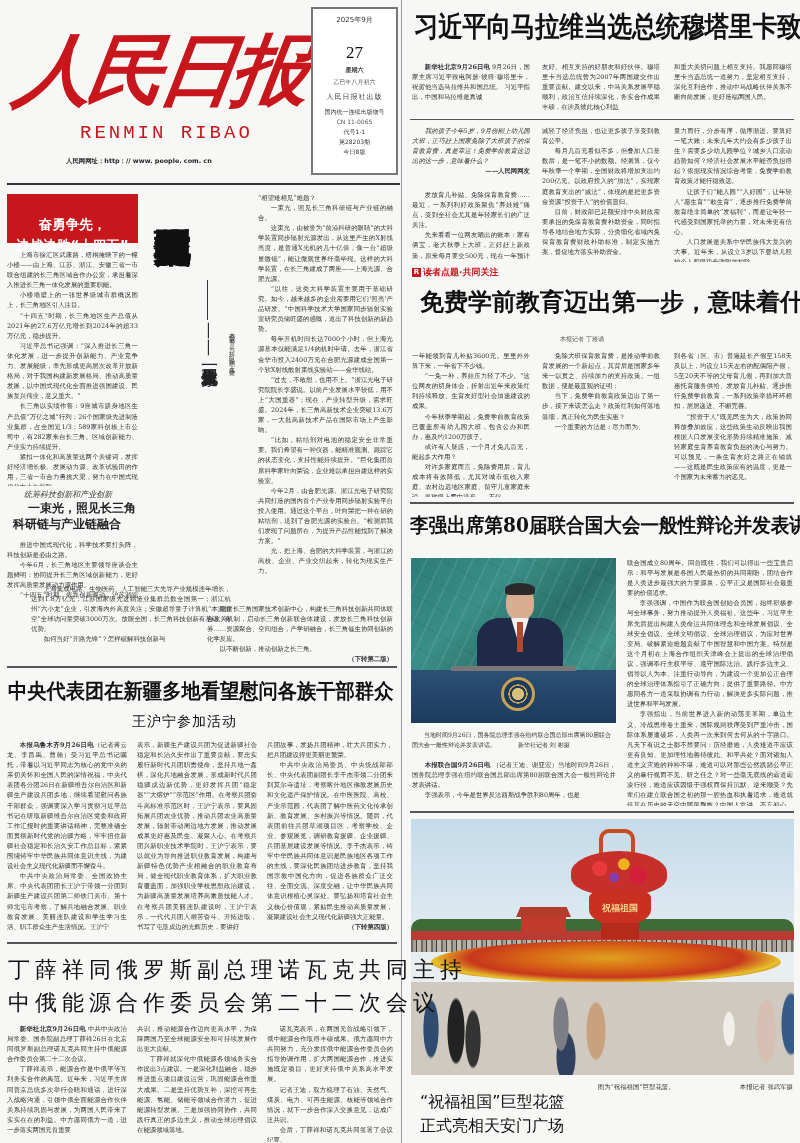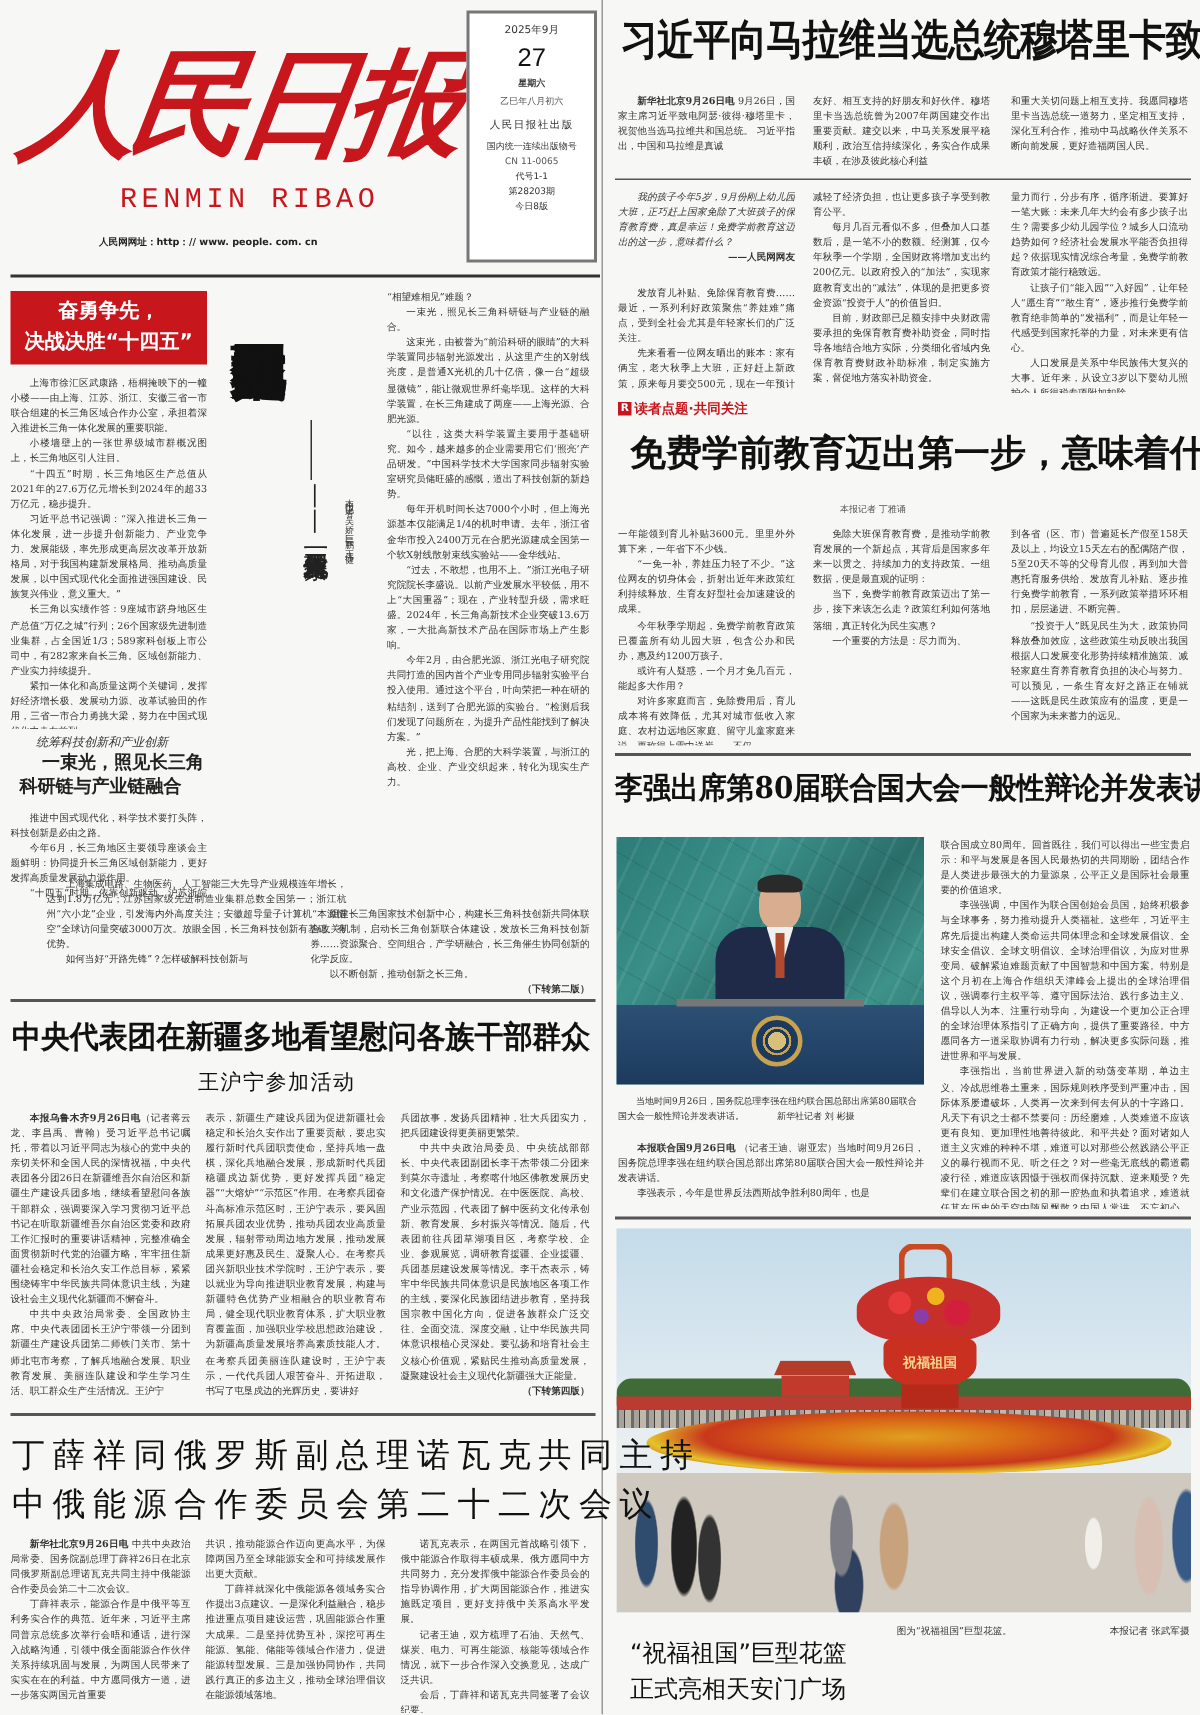--- a/index.html
+++ b/index.html
@@ -21,21 +21,21 @@
 <body>
 
 <div class="abs" data-name="masthead" style="left:0;top:0;width:400px;height:185px;">
   <div class="abs masthead-title" data-name="masthead-title" style="left:16px;top:20px;width:300px;">人民日报</div>
   <div class="abs masthead-sub" data-name="masthead-romanized" style="left:80px;top:122px;">RENMIN RIBAO</div>
   <div class="abs" data-name="website-url" style="left:66px;top:157px;font-size:6.4px;color:#222;font-weight:bold;">人民网网址：http：// www. people. com. cn</div>
 </div>
 
 <div class="abs datebox" data-name="date-box" style="left:311px;top:7px;width:87px;height:168px;">
   <div data-name="date-year-month" style="font-size:7px;font-weight:normal;">2025年9月</div>
-  <div data-name="date-day" style="font-size:17px;line-height:24px;font-family:Liberation Sans, sans-serif;color:#111;margin-top:2px;">27</div>
+  <div data-name="date-day" style="font-size:17px;line-height:24px;font-family:Liberation Serif, serif;color:#111;margin-top:16px;">27</div>
   <div data-name="date-weekday" style="font-weight:bold;">星期六</div>
   <div data-name="date-lunar" style="color:#555;margin-top:2px;">乙巳年八月初六</div>
   <div data-name="publisher" style="font-family:'DejaVu Serif',serif;font-size:7px;margin-top:5px;letter-spacing:1px;">人民日报社出版</div>
   <div data-name="registration" style="margin-top:5px;">国内统一连续出版物号</div>
   <div data-name="cn-number" style="color:#555;">CN 11-0065</div>
   <div data-name="postal-code">代号1-1</div>
   <div data-name="issue-number">第28203期</div>
   <div data-name="page-count">今日8版</div>
 </div>
 
@@ -168,21 +168,21 @@
   <div class="hl" style="font-size:16px;font-weight:normal;line-height:24px;">“祝福祖国”巨型花篮</div>
   <div class="hl" style="font-size:16px;font-weight:normal;line-height:24px;">正式亮相天安门广场</div>
 </div>
 <div class="abs body-text" data-name="flower-basket-body" style="left:573px;top:1082px;width:220px;">
   <div style="display:flex;justify-content:space-between;">
     <span data-name="flower-basket-caption" style="padding-left:12px;">图为“祝福祖国”巨型花篮。</span>
     <span data-name="flower-basket-credit">本报记者  张武军摄</span>
   </div>
 </div>
 
-<div class="abs" data-name="campaign-banner" style="left:7px;top:194px;width:131px;height:49px;background:#c8161d;text-align:center;color:#fff;font-weight:bold;font-size:13.5px;line-height:21px;padding-top:3px;">
+<div class="abs" data-name="campaign-banner" style="left:7px;top:194px;width:131px;height:49px;background:#c8161d;text-align:center;color:#fff;font-weight:bold;font-size:13.5px;line-height:21px;padding-top:20px;">
   <div>奋勇争先，</div>
   <div>决战决胜“十四五”</div>
 </div>
 
 <div class="abs body-text" data-name="yangtze-col1" style="left:7px;top:250px;width:131px;">
   <p>上海市徐汇区武康路，梧桐掩映下的一幢小楼——由上海、江苏、浙江、安徽三省一市联合组建的长三角区域合作办公室，承担着深入推进长三角一体化发展的重要职能。</p>
   <p>小楼墙壁上的一张世界级城市群概况图上，长三角地区引人注目。</p>
   <p>“十四五”时期，长三角地区生产总值从2021年的27.6万亿元增长到2024年的超33万亿元，稳步提升。</p>
   <p>习近平总书记强调：“深入推进长三角一体化发展，进一步提升创新能力、产业竞争力、发展能级，率先形成更高层次改革开放新格局，对于我国构建新发展格局、推动高质量发展，以中国式现代化全面推进强国建设、民族复兴伟业，意义重大。”</p>
   <p>长三角以实绩作答：9座城市跻身地区生产总值“万亿之城”行列；26个国家级先进制造业集群，占全国近1/3；589家科创板上市公司中，有282家来自长三角。区域创新能力、产业实力持续提升。</p>
@@ -208,20 +208,21 @@
 <div class="abs vcol" data-name="subheadline-yangtze" style="left:200px;top:322px;font-size:17px;font-family:'DejaVu Serif',serif;color:#222;line-height:20px;">——长三角一体化发展观察</div>
 <div class="abs vcol" data-name="byline-yangtze" style="left:228px;top:328px;font-size:6px;font-family:'DejaVu Serif',serif;color:#333;line-height:9px;letter-spacing:2px;height:140px;">本报记者  吴 娇  巨云鹏  王伟健</div>
 
 <div class="abs body-text" data-name="yangtze-col3" style="left:258px;top:193px;width:135px;">
   <p style="text-indent:0;">“相望难相见”难题？</p>
   <p>一束光，照见长三角科研链与产业链的融合。</p>
   <p>这束光，由被誉为“前沿科研的眼睛”的大科学装置同步辐射光源发出，从这里产生的X射线亮度，是普通X光机的几十亿倍，像一台“超级显微镜”，能让微观世界纤毫毕现。这样的大科学装置，在长三角建成了两座——上海光源、合肥光源。</p>
   <p>“以往，这类大科学装置主要用于基础研究。如今，越来越多的企业需要用它们‘照亮’产品研发。”中国科学技术大学国家同步辐射实验室研究员储旺盛的感慨，道出了科技创新的新趋势。</p>
   <p>每年开机时间长达7000个小时，但上海光源基本仅能满足1/4的机时申请。去年，浙江省金华市投入2400万元在合肥光源建成全国第一个软X射线散射束线实验站——金华线站。</p>
   <p>“过去，不敢想，也用不上。”浙江光电子研究院院长李盛说。以前产业发展水平较低，用不上“大国重器”；现在，产业转型升级，需求旺盛。2024年，长三角高新技术企业突破13.6万家，一大批高新技术产品在国际市场上产生影响。</p>
+  <p>“比如，粘结剂对电池的稳定安全非常重要。我们希望有一种仪器，能精准观测、跟踪它的状态变化，支持性能持续提升。”巨化集团首席科学家叶向荣说，企业难以承担自建这样的实验室。</p>
   <p>今年2月，由合肥光源、浙江光电子研究院共同打造的国内首个产业专用同步辐射实验平台投入使用。通过这个平台，叶向荣把一种在研的粘结剂，送到了合肥光源的实验台。“检测后我们发现了问题所在，为提升产品性能找到了解决方案。”</p>
   <p>光，把上海、合肥的大科学装置，与浙江的高校、企业、产业交织起来，转化为现实生产力。</p>
 </div>
 <div class="abs body-text" data-name="yangtze-col3b" style="left:207px;top:604px;width:186px;">
   <p>组建长三角国家技术创新中心，构建长三角科技创新共同体联合攻关机制，启动长三角创新联合体建设，发放长三角科技创新券……资源聚合、空间组合，产学研融合，长三角催生协同创新的化学反应。</p>
   <p>以不断创新，推动创新之长三角。</p>
   <div data-name="continued-link-yangtze" style="text-align:right;font-weight:bold;">（下转第二版）</div>
 </div>
 <div class="rule" data-name="divider-yangtze" style="left:7px;top:666px;width:390px;height:2px;background:#555;"></div>
 

